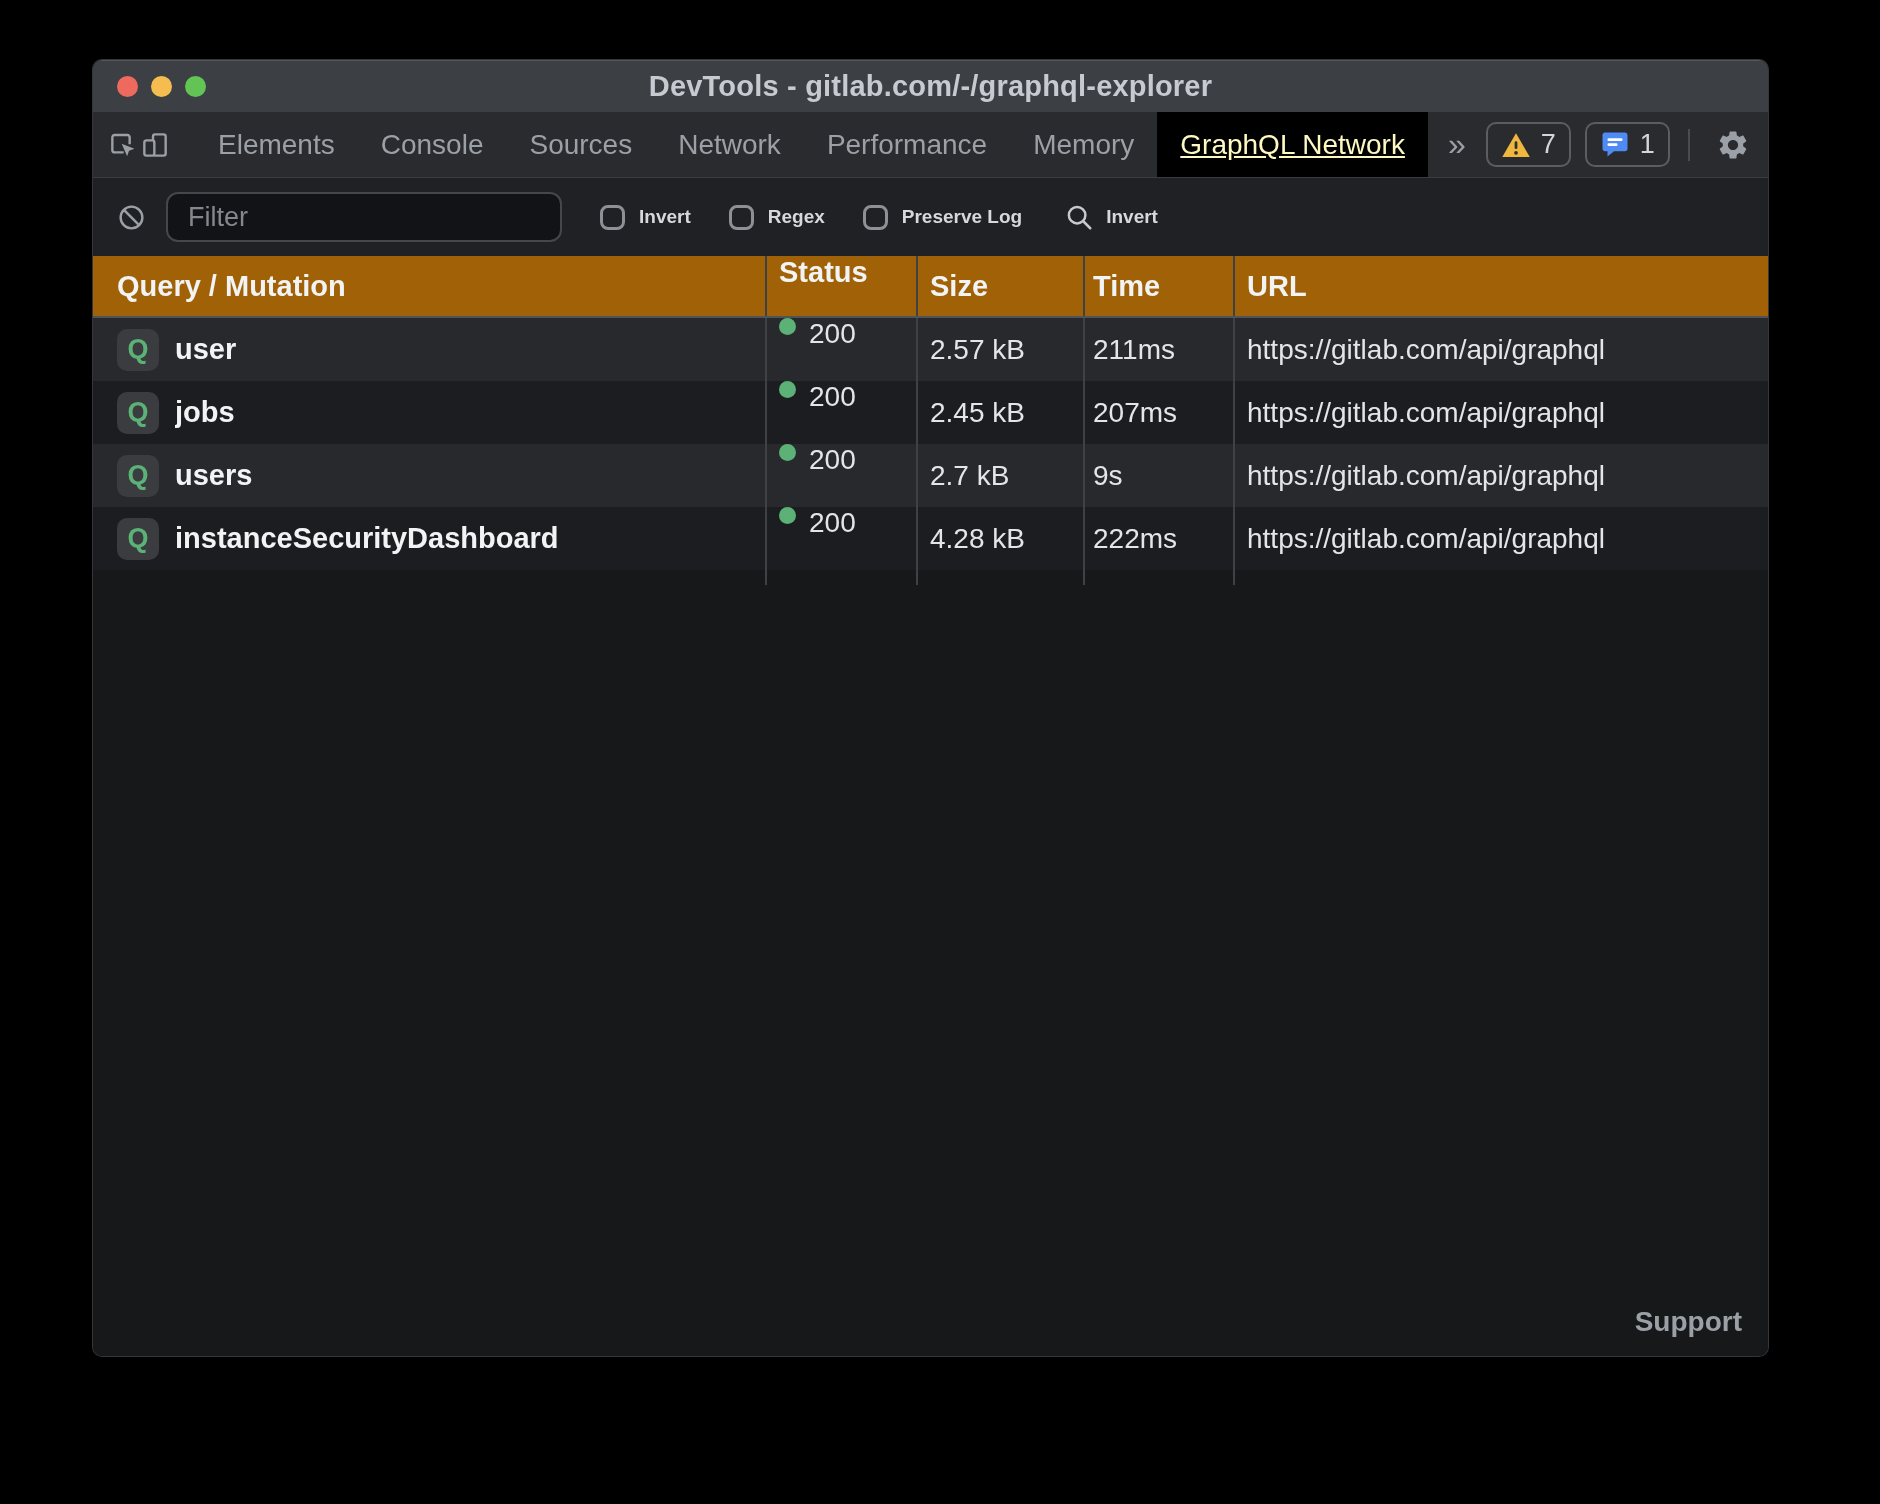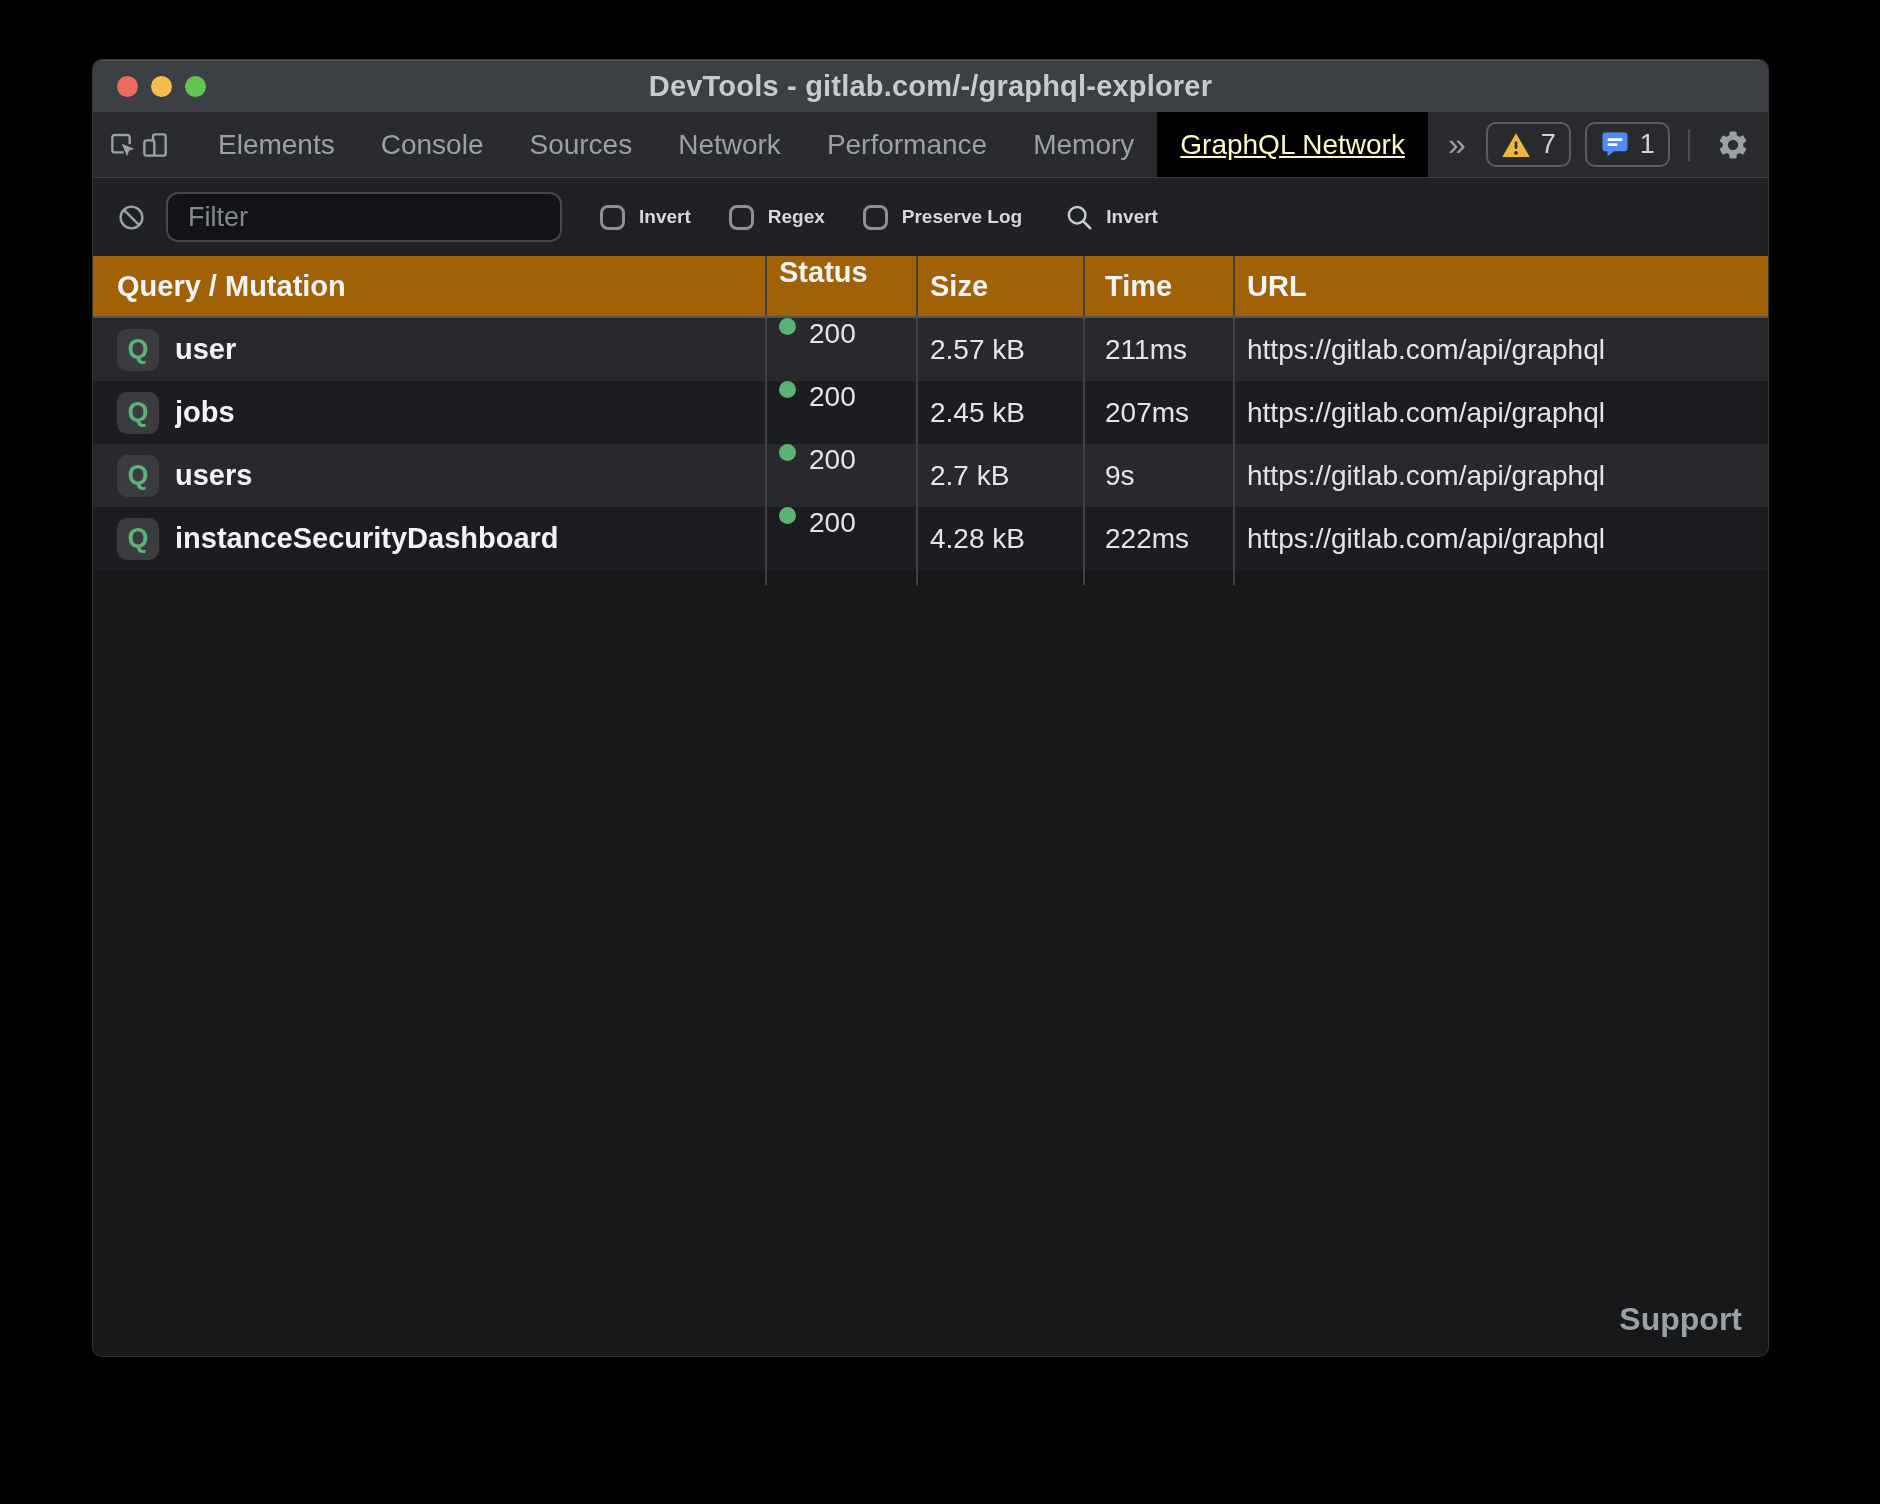--- a/index.html
+++ b/index.html
@@ -51,39 +51,39 @@
   .checkbox { width:25px; height:25px; border:3px solid #8d9196; border-radius:8px; background:transparent; }
   .chk-label { font-size:19px; font-weight:700; color:#d6d8db; white-space:nowrap; }
   .search-group { display:flex; align-items:center; gap:12px; margin-left:42px; }
   .search-group svg { width:30px; height:30px; }
 
   
   .grid-row { display:flex; align-items:center; }
   .c-query  { width:672px; flex:0 0 auto; padding-left:24px; display:flex; align-items:center; gap:16px; height:100%; }
   .c-status { width:151px; flex:0 0 auto; padding-left:12px; display:flex; align-items:flex-start; gap:13px; height:100%; border-left:2px solid #3e4145; }
   .c-size   { width:167px; flex:0 0 auto; padding-left:12px; display:flex; align-items:center; height:100%; border-left:2px solid #3e4145; }
-  .c-time   { width:150px; flex:0 0 auto; padding-left:20px; display:flex; align-items:center; height:100%; border-left:2px solid #3e4145; }
+  .c-time   { width:150px; flex:0 0 auto; padding-left:8px; display:flex; align-items:center; height:100%; border-left:2px solid #3e4145; }
   .c-url    { flex:1; padding-left:12px; display:flex; align-items:center; height:100%; border-left:2px solid #3e4145; }
 
   .thead { height:62px; flex:0 0 auto; background:#a16207; border-bottom:2px solid #505357;
            font-size:29px; font-weight:bold; color:#f1f3f4; }
   .row { height:63px; flex:0 0 auto; font-size:28px; color:#e3e5e8; }
   .row.odd  { background:#28292c; }
   .row.even { background:#1c1d20; }
   .tail { height:15px; flex:0 0 auto; background:transparent; }
   .tail > div { height:100%; }
 
   .q-badge { width:42px; height:42px; border-radius:10px; background:#3a3c3f; color:#5cb176;
              font-size:27px; font-weight:bold; display:flex; align-items:center; justify-content:center; flex:0 0 auto; }
   .op-name { font-size:29px; font-weight:bold; color:#f1f3f4; white-space:nowrap; overflow:hidden; }
   .dot { width:17px; height:17px; border-radius:50%; background:#5cb176; flex:0 0 auto; }
 
   
   .body-rest { flex:1; position:relative; background:#17181a; }
-  .support { position:absolute; right:26px; bottom:18px; font-size:32px; font-weight:bold; color:#9aa0a6;margin-left:8px; }
+  .support { position:absolute; right:26px; bottom:18px; font-size:28px; font-weight:bold; color:#9aa0a6;margin-left:8px; }
 </style>
 </head>
 <body>
 
 <div class="window">
 
   <div class="titlebar">
     <div class="traffic">
       <span class="light red"></span>
       <span class="light yellow"></span>

